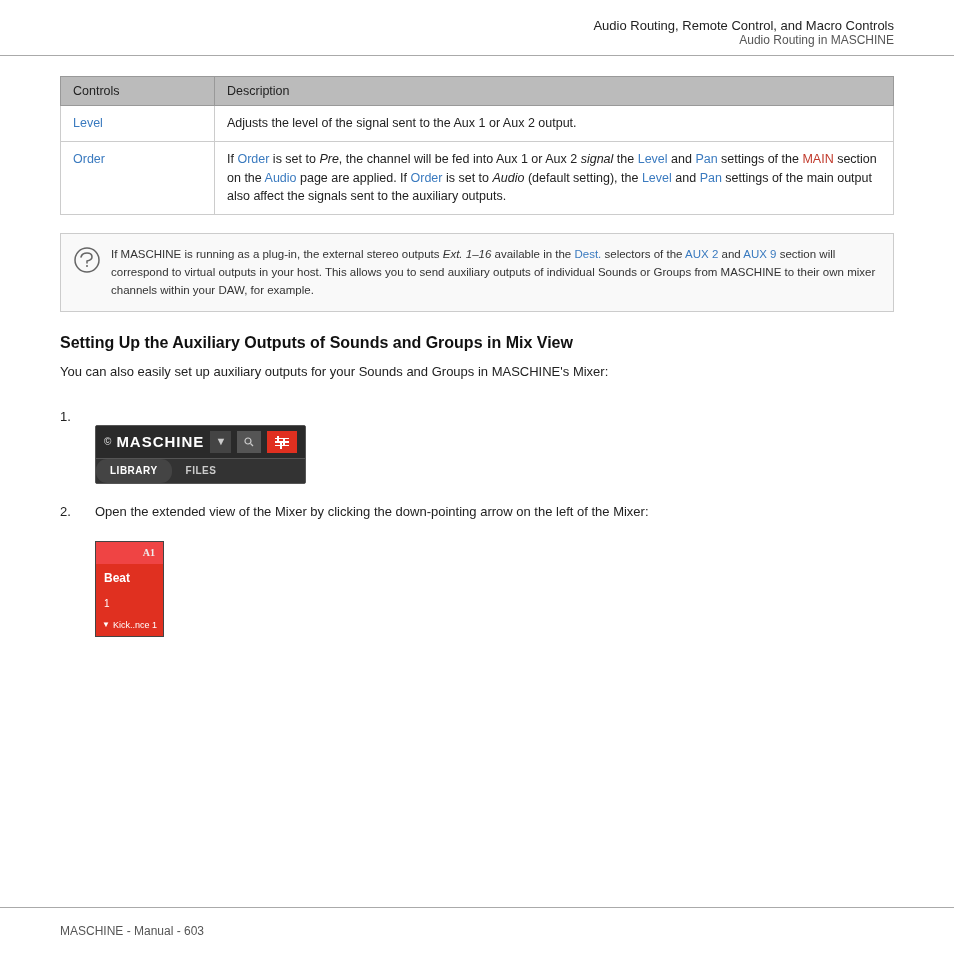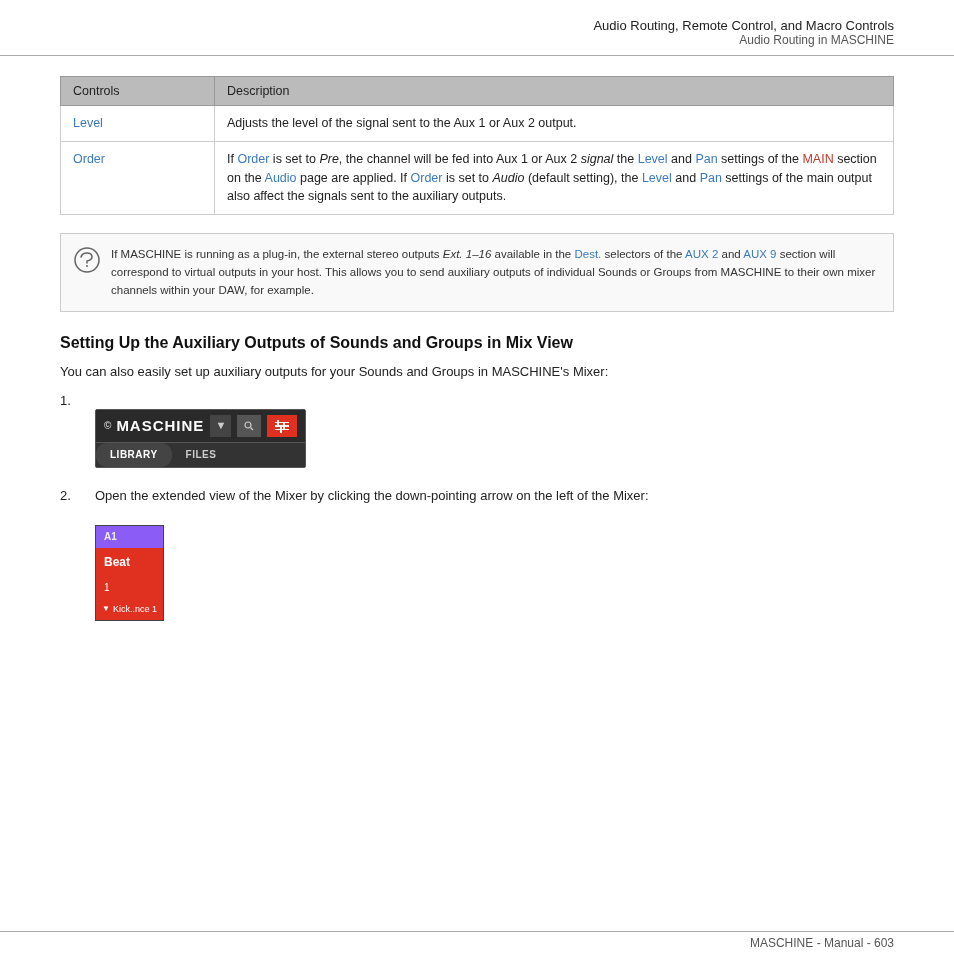--- a/index.html
+++ b/index.html
@@ -96,21 +96,21 @@
       font-weight: bold;
       color: #111;
       margin-bottom: 10px;
       margin-top: 4px;
     }
 
     
     .body-text {
       font-size: 13px;
       line-height: 1.6;
-      margin-bottom: 8px;
+      margin-bottom: 24px;
       color: #222;
     }
 
     
     .numbered-list {
       margin-left: 0;
       padding-left: 0;
       list-style: none;
     }
     .numbered-list li {
@@ -218,23 +218,22 @@
       border: 1px solid #444;
     }
 
     
     .footer {
       position: absolute;
       bottom: 0;
       left: 0;
       right: 0;
       border-top: 1px solid #aaa;
-      padding: 4px 60px;
-      display: flex;
-      justify-content: flex-end;
+      padding: 16px 60px;
+      display: flex;
       align-items: center;
     }
     .footer-text {
       font-size: 12px;
       color: #555;
     }
 
     
     .mixer-icon-lines {
       display: flex;
@@ -352,21 +351,21 @@
       </li>
 
       <li>
         <span class="list-number">2.</span>
         <div class="list-content">
           <span>Open the extended view of the Mixer by clicking the down-pointing arrow on the left of the Mixer:</span>
 
           
           <div style="margin-top:10px;">
             <div class="mixer-panel">
-              <div style="background:#8b5cf6;color:#eee;font-size:10px;font-weight:bold;padding:3px 8px;text-align:left;">A1</div>
+              <div style="background:#ef4444;color:#eee;font-size:10px;font-weight:bold;padding:3px 8px;text-align:right;font-family:Liberation Serif, serif;">A1</div>
               <div style="background:#e03020;color:#fff;font-size:12px;font-weight:bold;padding:5px 8px;">Beat</div>
               <div style="background:#e03020;color:#fff;font-size:10px;padding:3px 8px;">1</div>
               <div style="background:#e03020;color:#fff;font-size:9px;padding:3px 6px;display:flex;align-items:center;gap:3px;">
                 <span style="font-size:8px;">▼</span>
                 <span>Kick..nce 1</span>
               </div>
             </div>
           </div>
 
         </div>

